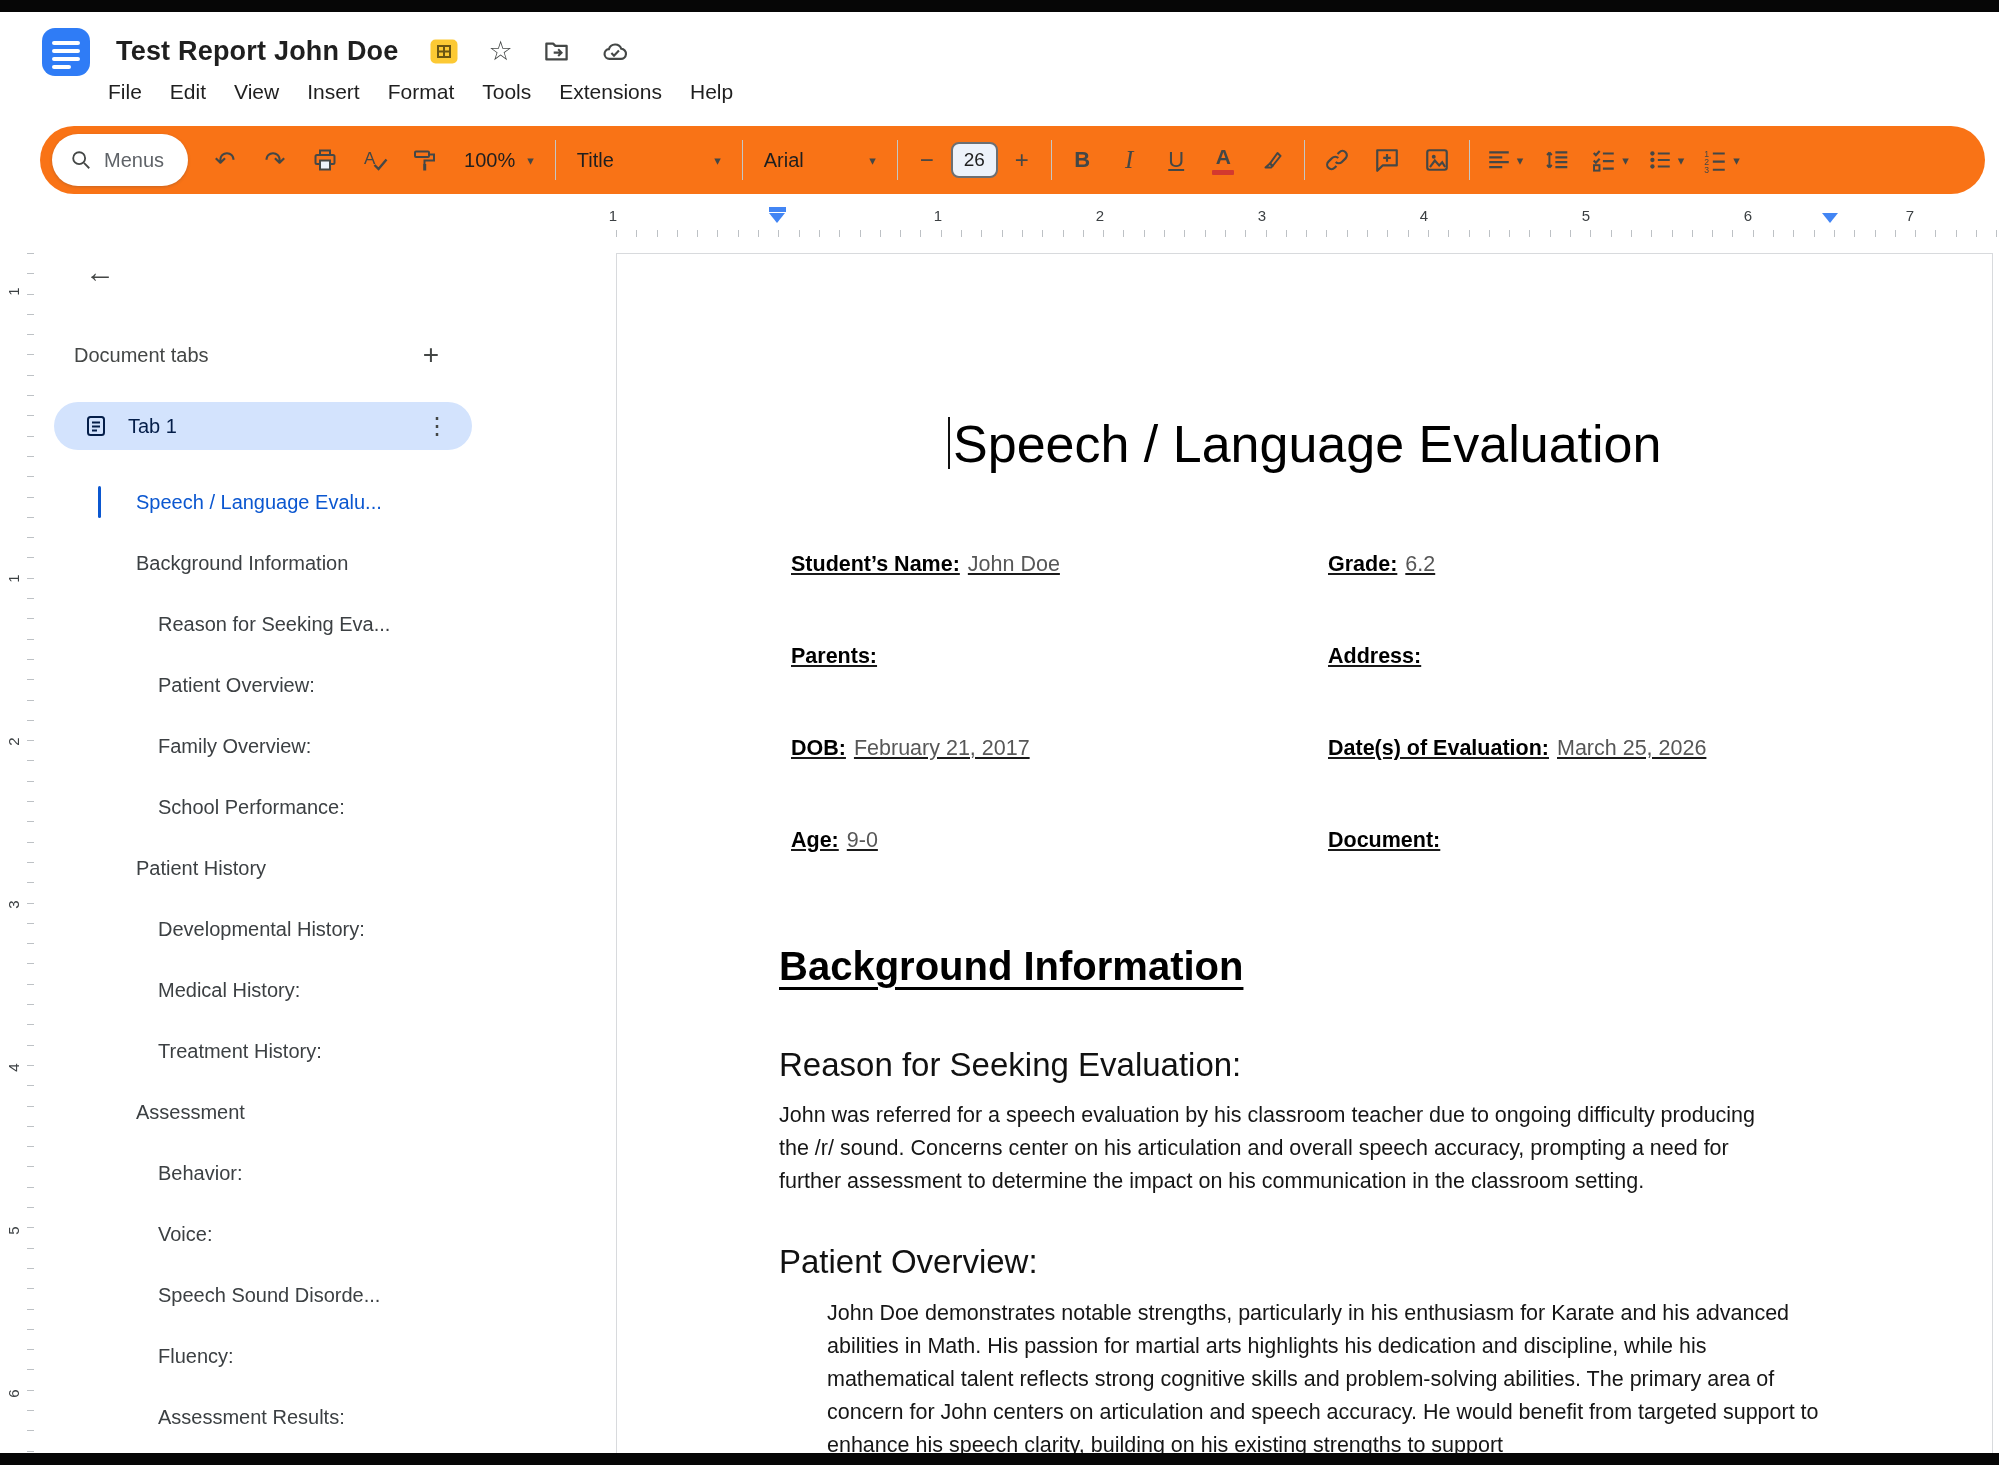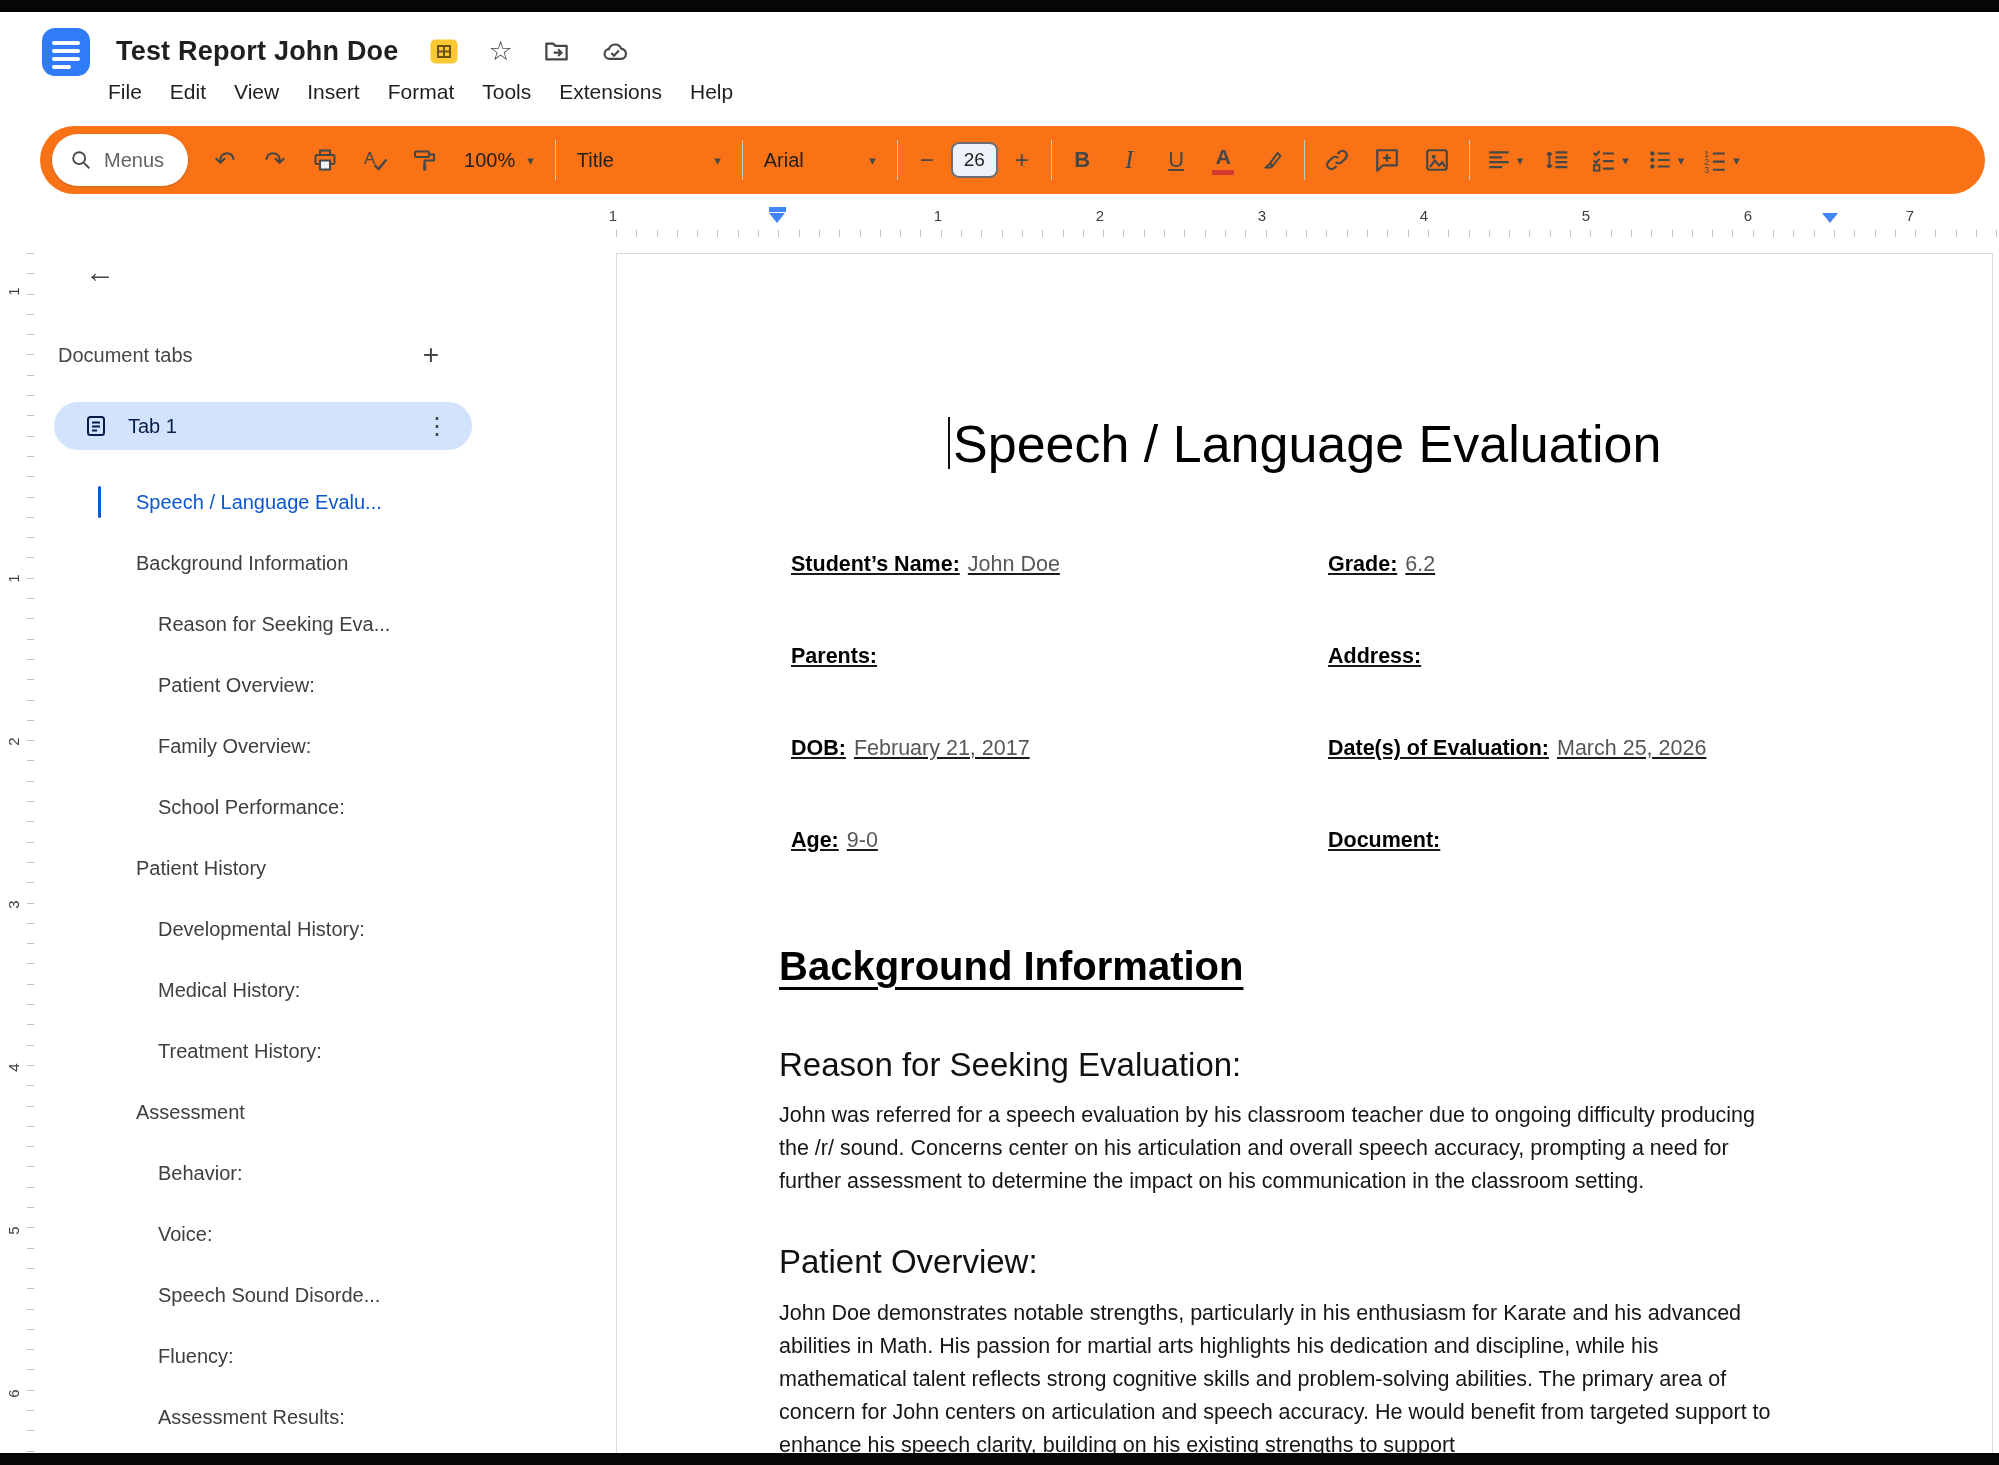--- a/index.html
+++ b/index.html
@@ -59,21 +59,21 @@
     border-right:8px solid transparent;border-top:10px solid #4285f4;}
   .v-ruler{position:absolute;left:0;top:240px;bottom:12px;width:38px;background:#fff;z-index:4;}
   .v-ticks{position:absolute;top:13px;bottom:0;left:27px;width:7px;
     background:repeating-linear-gradient(to bottom,#9aa0a6 0 1px,transparent 1px 20.3px);opacity:.65;}
   .v-num{position:absolute;left:4px;width:18px;text-align:center;font-size:15px;color:#3c4043;transform:rotate(-90deg);}
 
   
   .sidebar{position:absolute;left:38px;top:240px;width:576px;bottom:12px;background:#fff;z-index:3;}
   .back-btn{position:absolute;left:38px;top:8px;width:48px;height:48px;display:flex;align-items:center;
     justify-content:center;font-size:30px;color:#444746;border-radius:50%;cursor:pointer;}
-  .tabs-title{position:absolute;left:20px;top:104px;font-size:20px;font-weight:500;color:#444746;}
+  .tabs-title{position:absolute;left:36px;top:104px;font-size:20px;font-weight:500;color:#444746;}
   .add-tab-btn{position:absolute;left:370px;top:92px;width:46px;height:46px;display:flex;align-items:center;
     justify-content:center;font-size:28px;color:#444746;border-radius:50%;cursor:pointer;}
   .tab-pill{position:absolute;left:16px;top:162px;width:418px;height:48px;border-radius:33px;background:#d3e3fd;
     display:flex;align-items:center;gap:20px;padding:0 20px 0 30px;cursor:pointer;}
   .tab-label{flex:1;font-size:20px;font-weight:500;color:#041e49;}
   .tab-more{font-size:24px;color:#444746;width:30px;text-align:center;}
   .outline{position:absolute;left:0;top:232px;right:8px;}
   .o-item{position:relative;height:61px;display:flex;align-items:center;font-size:20px;color:#3c4043;cursor:pointer;}
   .o-item.l1{padding-left:98px;}
   .o-item.l2{padding-left:120px;}
@@ -87,21 +87,21 @@
   .d-title{position:relative;text-align:center;font-size:52px;line-height:64px;font-weight:400;color:#000;white-space:nowrap;}
   .text-caret{display:inline-block;width:2.5px;height:52px;background:#111;vertical-align:-7px;margin-right:3px;}
   .info-grid{display:grid;grid-template-columns:537px 1fr;row-gap:60px;margin:72px 0 0 12px;font-size:21.5px;line-height:32px;text-decoration:underline;}
   .info-label{font-weight:700;color:#000;}
   .info-value{color:#575757;margin-left:8px;}
   .d-h1{margin-top:88px;font-size:40px;font-weight:700;color:#000;text-decoration:underline;
     text-decoration-thickness:3px;text-underline-offset:7px;}
   .d-h2{margin-top:57px;font-size:33px;font-weight:400;color:#111;}
   .d-p{margin-top:15px;font-size:21.5px;line-height:33px;max-width:1008px;color:#161616;}
   .d-h2.second{margin-top:45px;}
-  .d-p.second{margin-top:16px;}
+  .d-p.second{margin-top:16px;margin-left:48px;}
 </style>
 </head>
 <body>
 
 <div class="screen">
   <div class="bar-black-top"></div>
 
   <header class="app-header">
     <div class="docs-logo">
       <svg width="52" height="52" viewBox="0 0 52 52">

